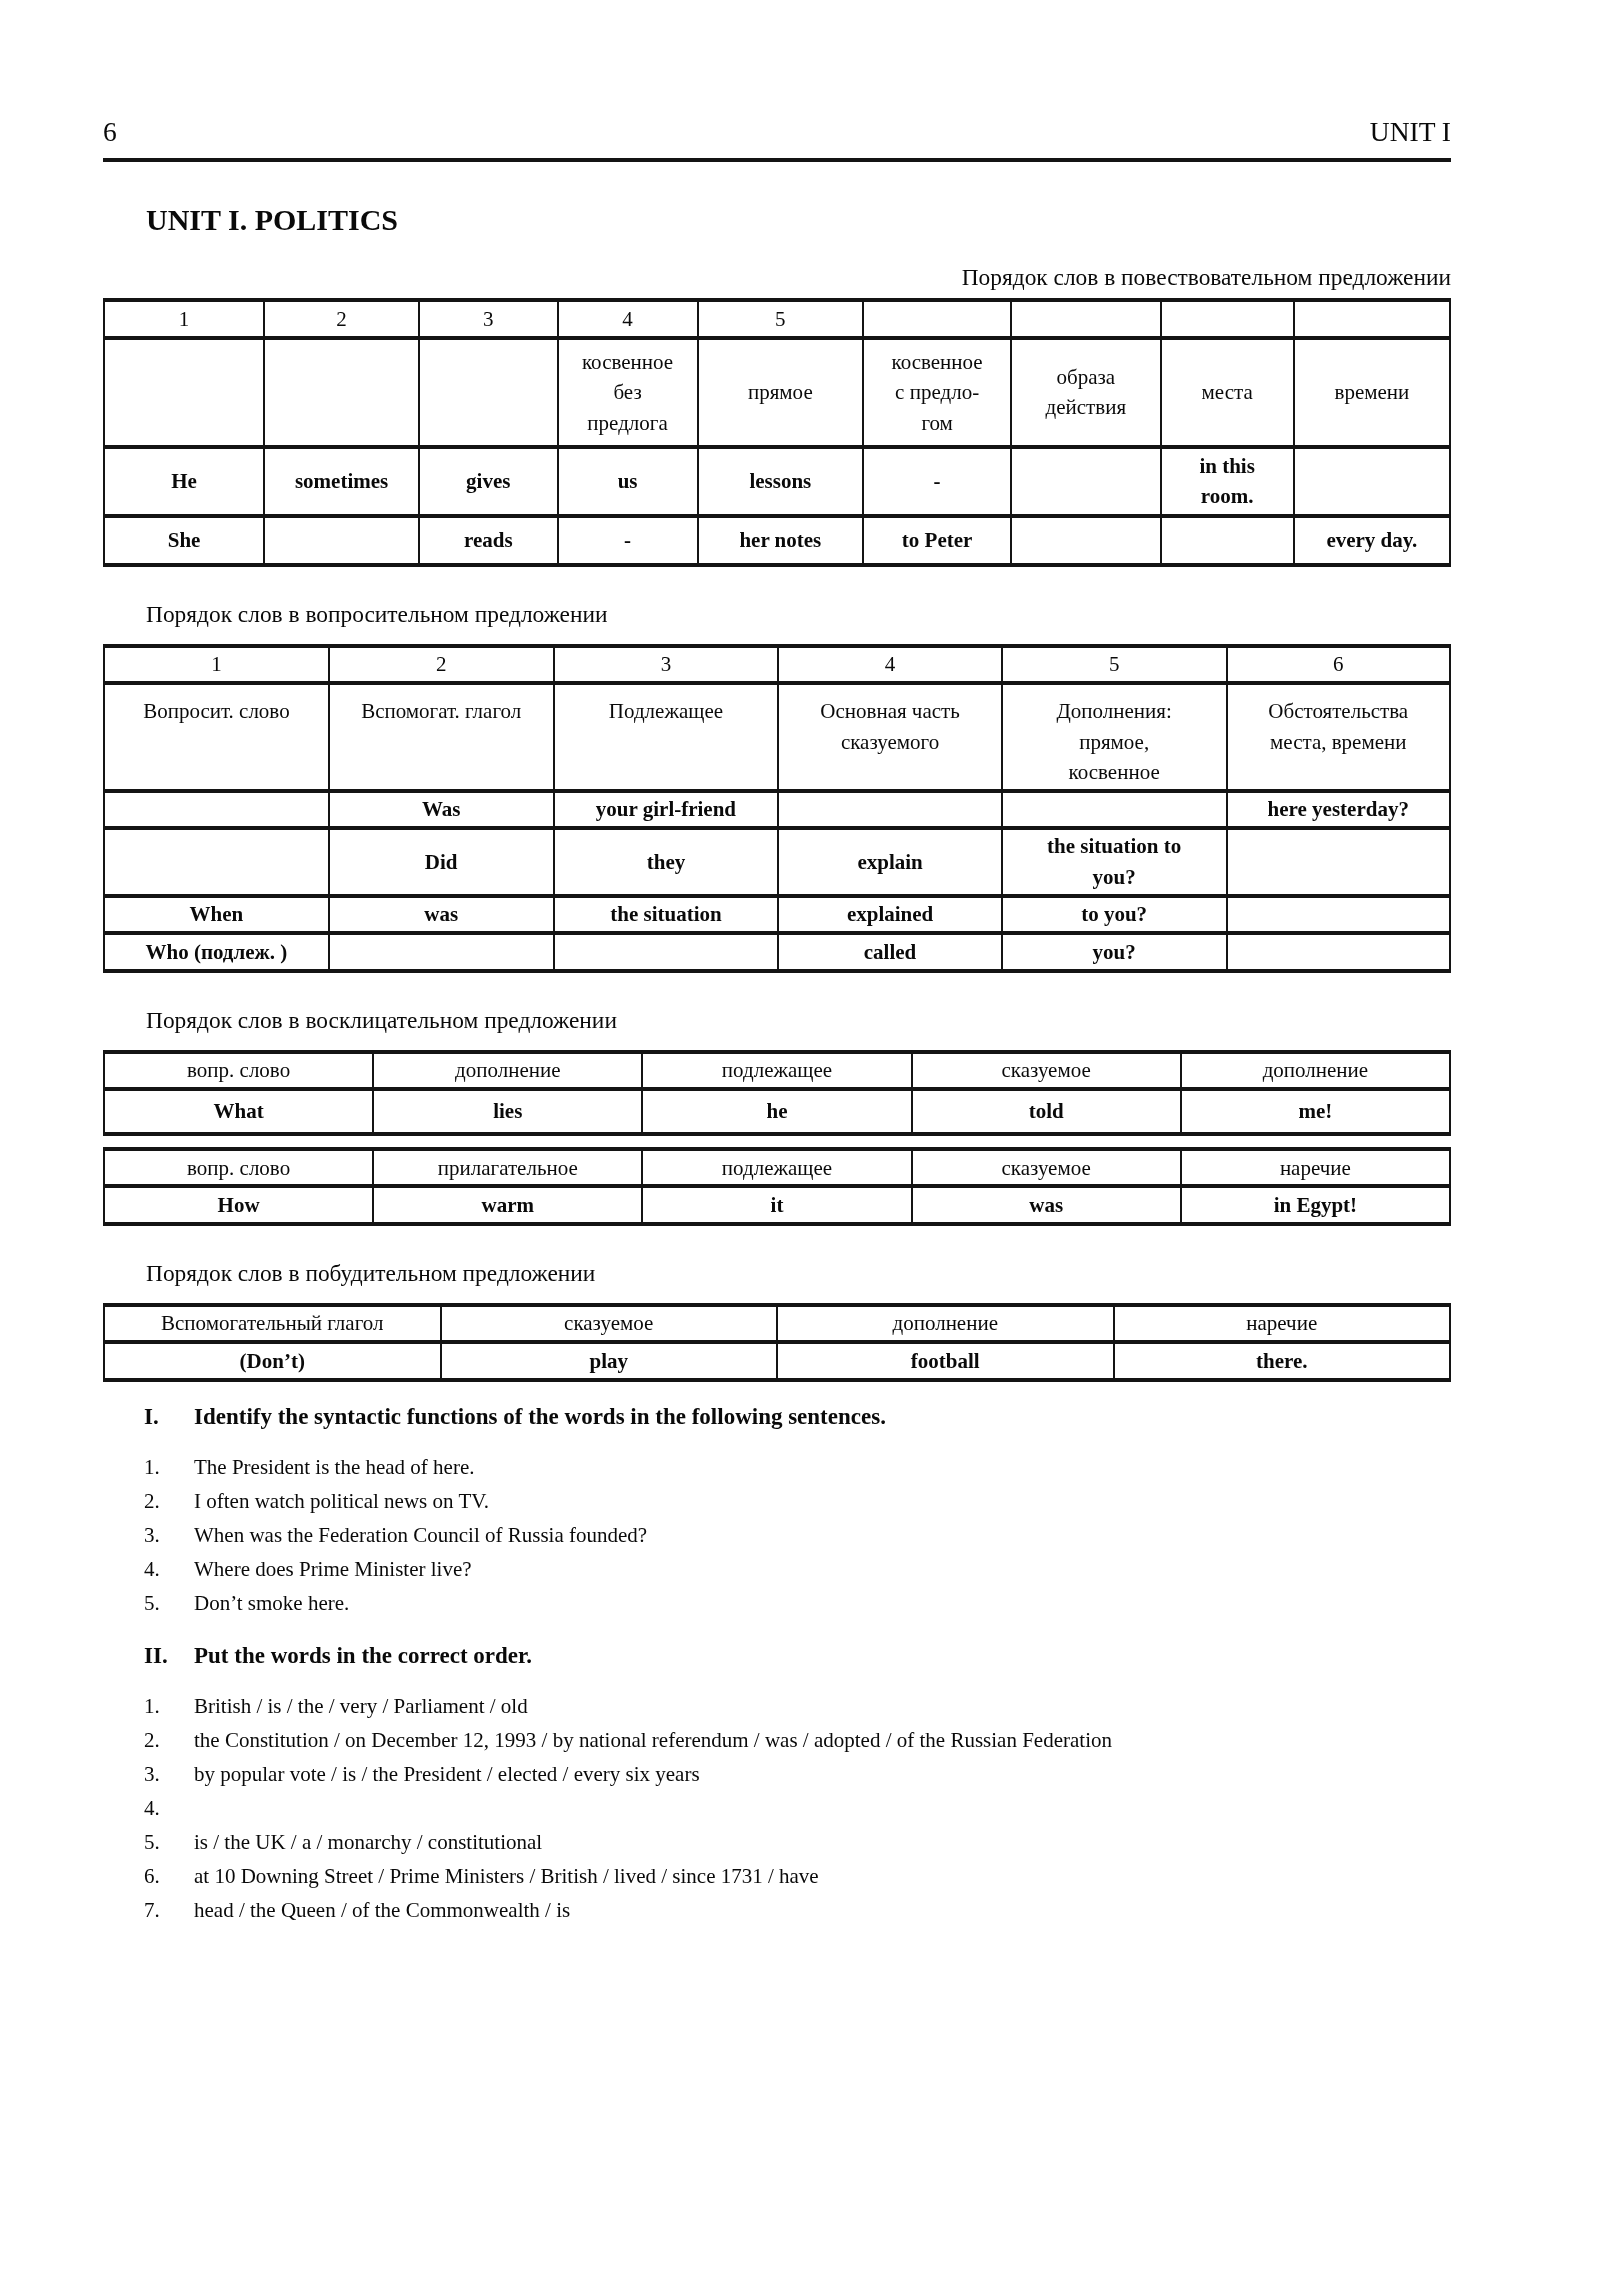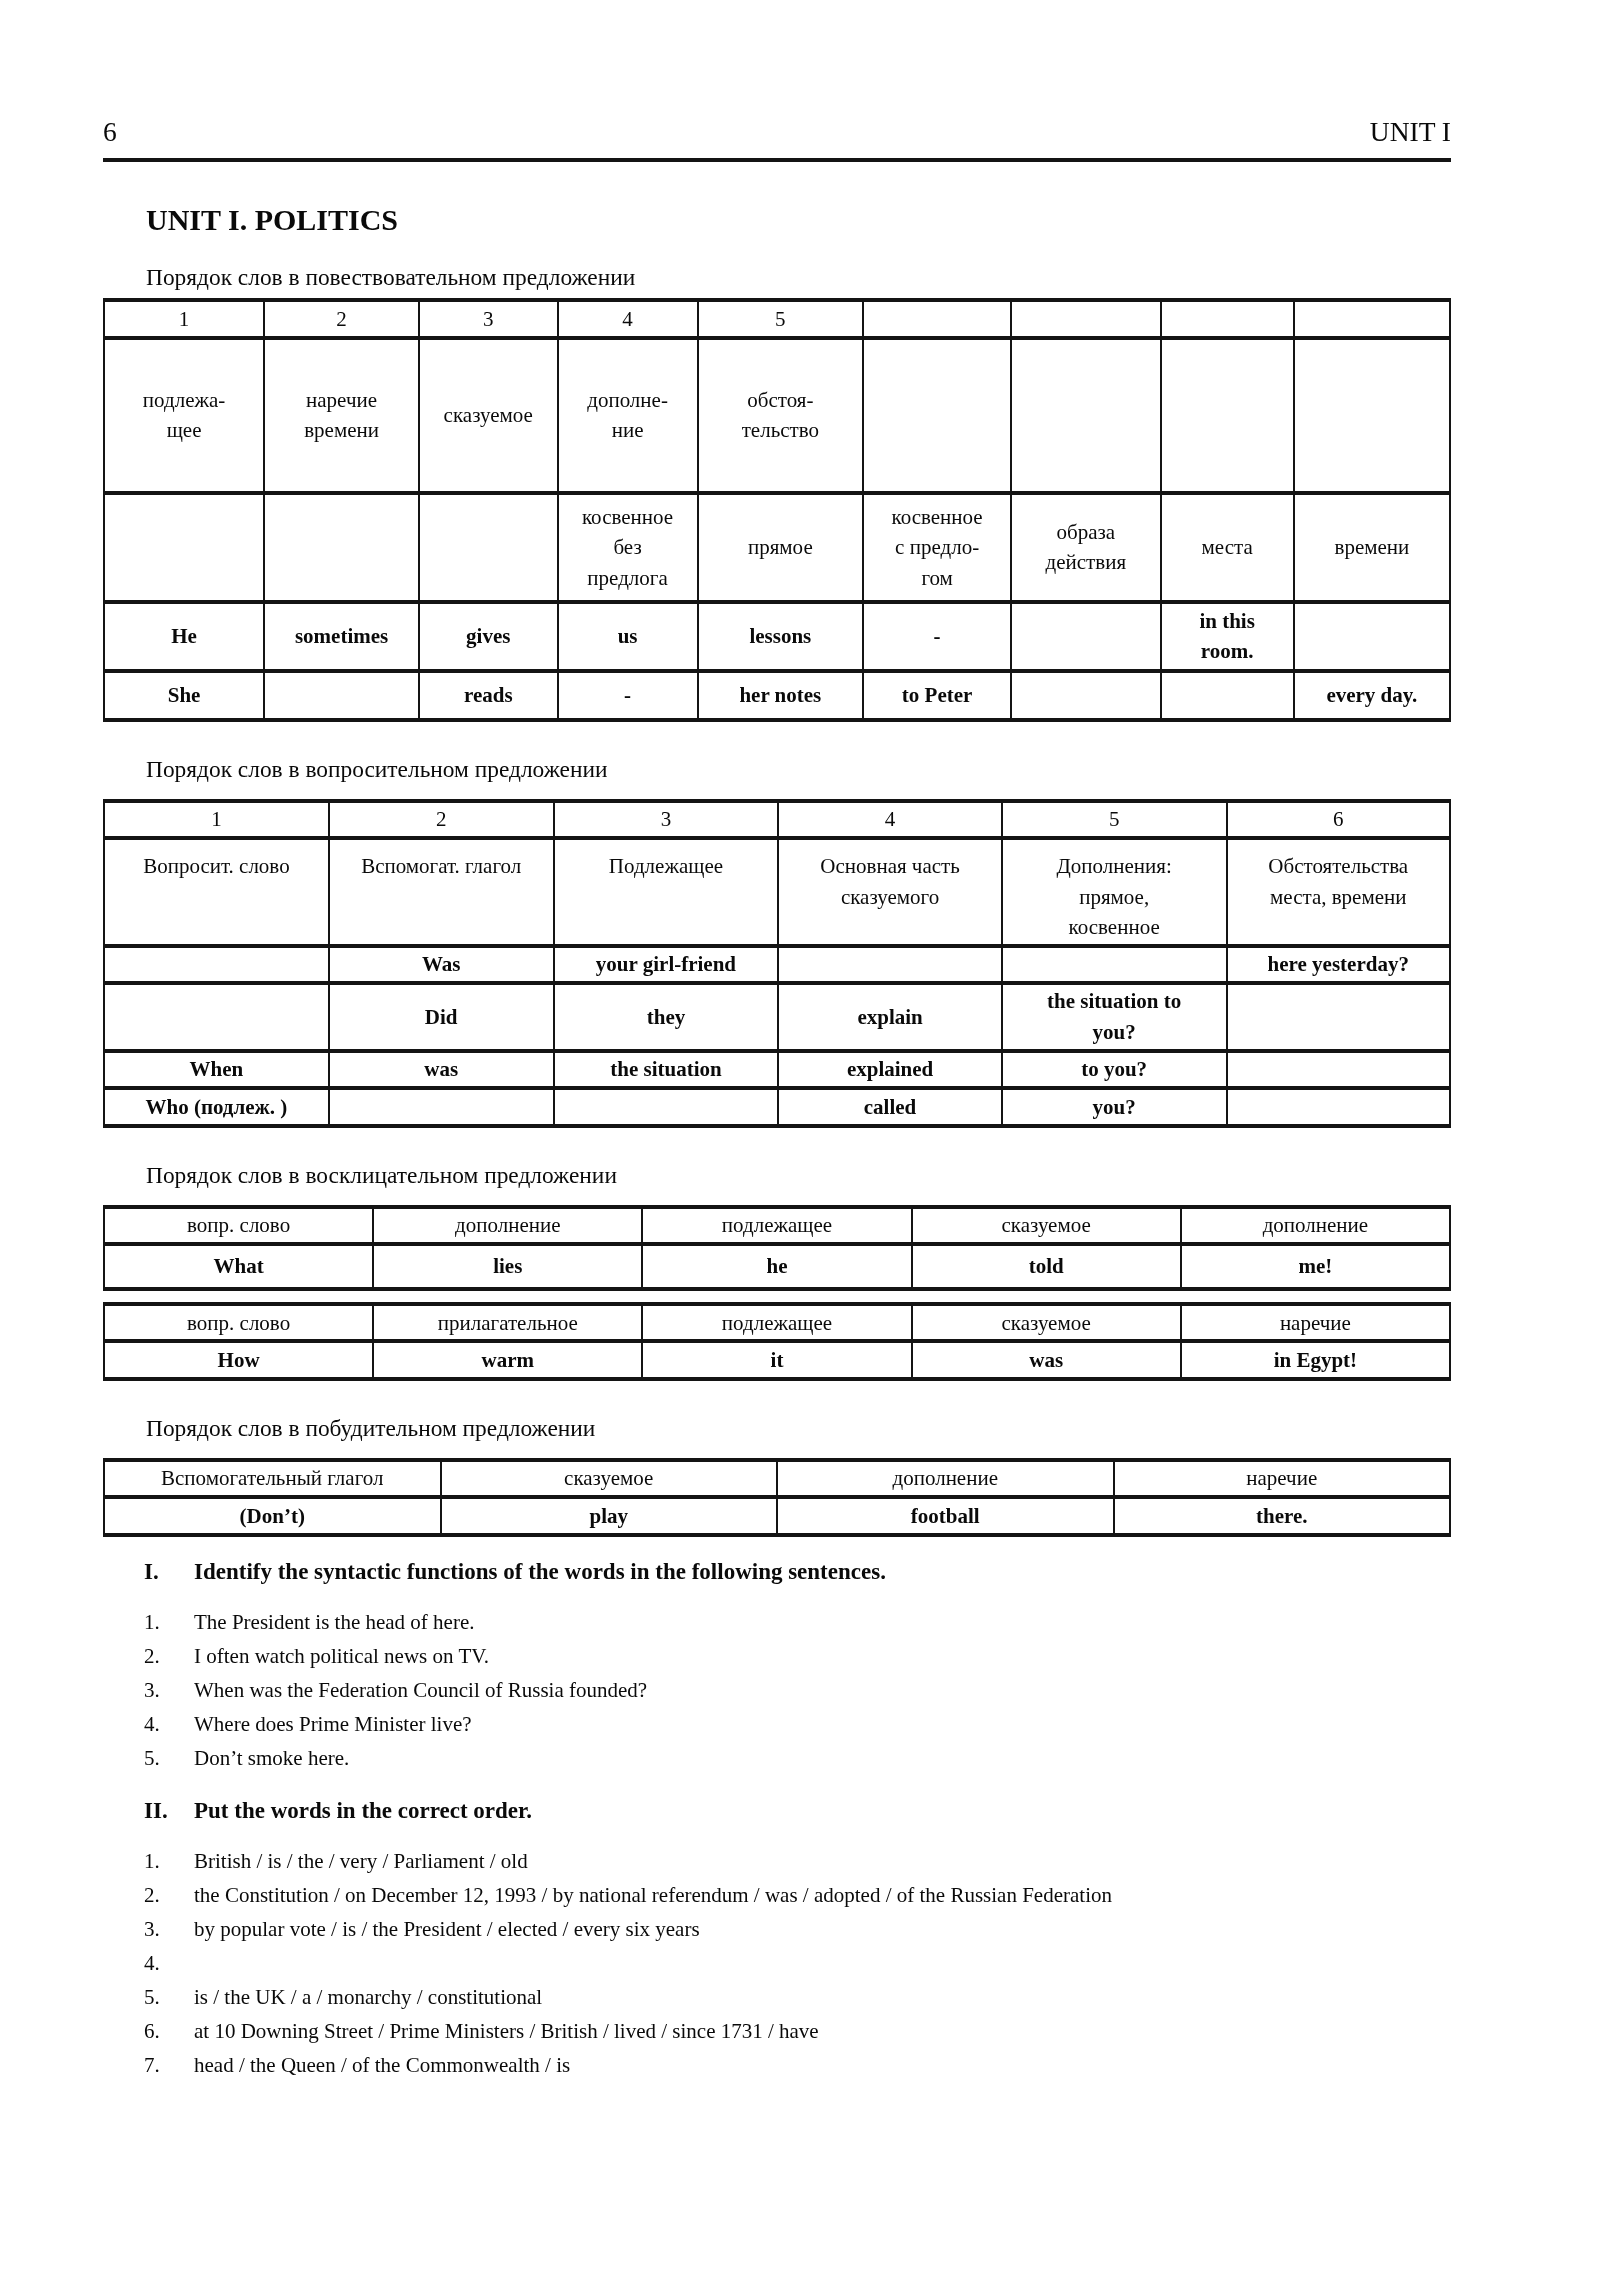--- a/index.html
+++ b/index.html
@@ -34,21 +34,21 @@
     font-weight: bold;
     line-height: 42px;
   }
   .title .tline { display: block; }
   
   .section-title {
     margin: 33px 0 15px 43px;
     font-size: 23.4px;
     line-height: 29px;
   }
-  .st-first { margin-top: 22px; margin-bottom: 5.5px; }
+  .st-first { margin-top: 22px; margin-bottom: 5.5px; text-align: right; }
   
   table.grid {
     width: 100%;
     border-collapse: collapse;
     table-layout: fixed;
     font-size: 21px;
     border: 2.7px solid #141414;
     border-top-width: 4.8px;
     border-bottom-width: 4.8px;
   }
@@ -114,35 +114,20 @@
         <col style="width:9.9%">
         <col style="width:11.6%">
     </colgroup>
     <tbody>
       <tr style="height:38px">
         <td>1</td>
         <td>2</td>
         <td>3</td>
         <td>4</td>
         <td>5</td>
-        <td></td>
-        <td></td>
-        <td></td>
-        <td></td>
-      </tr>
-      <tr style="height:155px">
-        <td>подлежа-
-щее</td>
-        <td>наречие
-времени</td>
-        <td>сказуемое</td>
-        <td>дополне-
-ние</td>
-        <td>обстоя-
-тельство</td>
         <td></td>
         <td></td>
         <td></td>
         <td></td>
       </tr>
       <tr style="height:109px">
         <td></td>
         <td></td>
         <td></td>
         <td>косвенное

